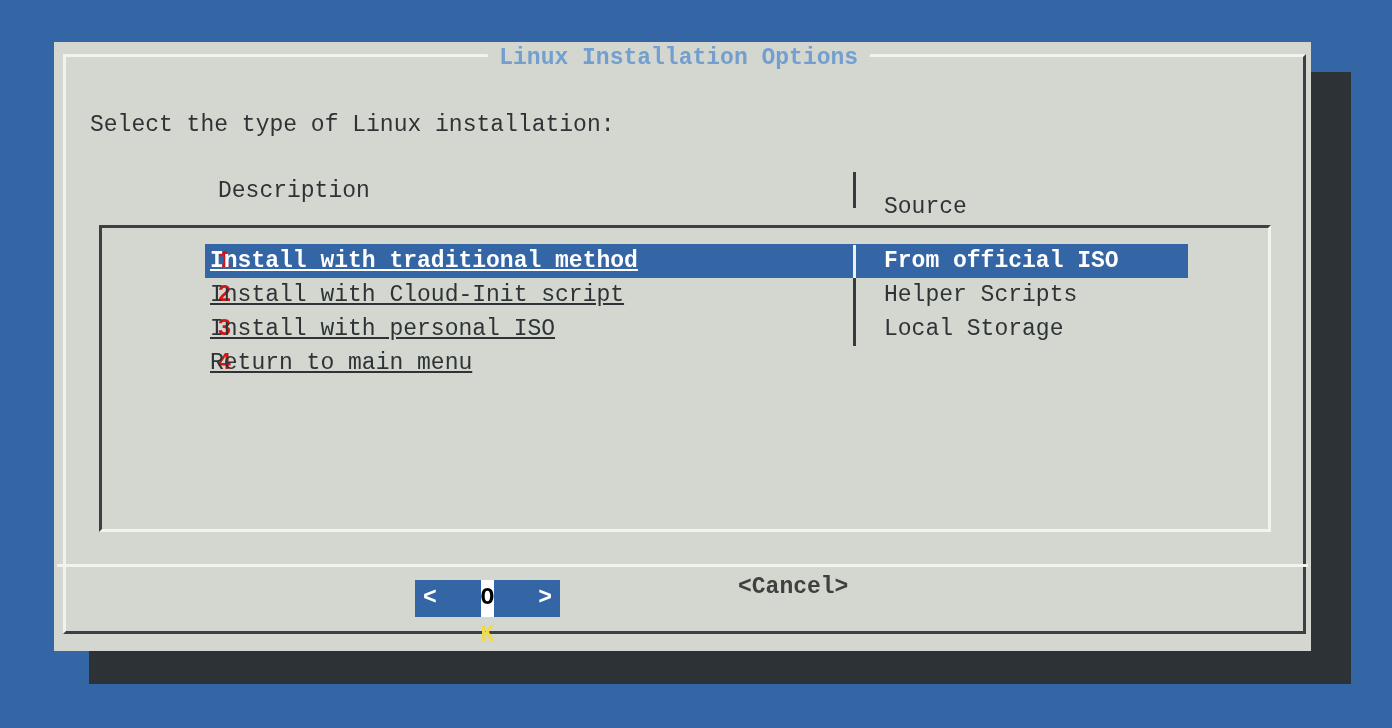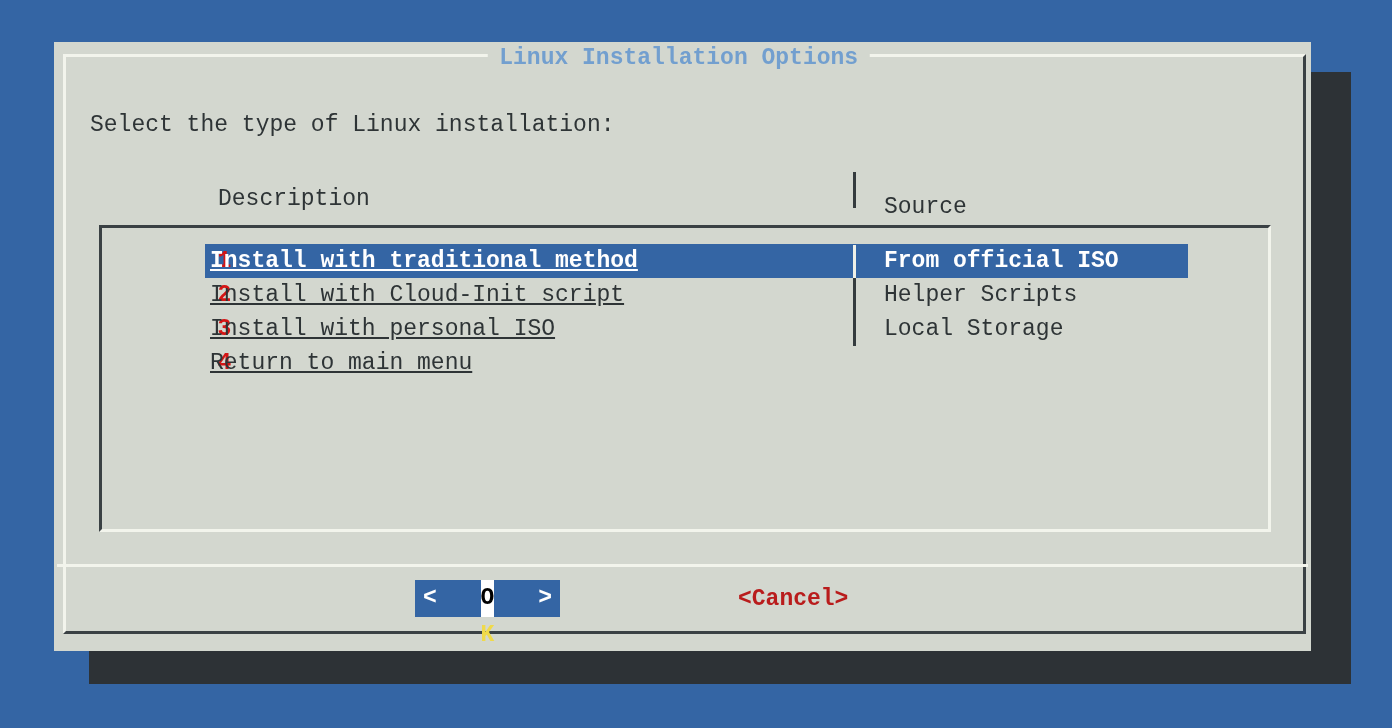--- a/index.html
+++ b/index.html
@@ -27,21 +27,21 @@
   .dlg-title {
     position:absolute; left:50%; top:0; transform:translateX(-51%);
     height:32px; line-height:32px; padding:0 12px;
     background:#d3d7cf; color:#729fcf; font-weight:bold; white-space:pre;
     z-index:3;
   }
   .prompt {
     position:absolute; left:36px; top:66px; height:34px; line-height:34px;
     white-space:pre;
   }
-  .hdr-desc { position:absolute; left:164px; top:140px; height:34px; line-height:34px; white-space:pre; }
+  .hdr-desc { position:absolute; left:164px; top:132px; height:34px; line-height:34px; white-space:pre; }
   .hdr-src  { position:absolute; left:830px; top:148px; height:34px; line-height:34px; white-space:pre; }
 
   
   .listbox {
     position:absolute; left:45px; top:183px; width:1172px; height:307px;
     border:3px solid;
     border-color:#3a4144 #f2f4ec #f2f4ec #3a4144;
   }
 
   .menu-row { position:absolute; left:0; width:100%; height:34px; }
@@ -72,22 +72,22 @@
     background:#3465a4; display:flex; align-items:center;
     justify-content:space-between; padding:0 8px;
     font-weight:bold; cursor:pointer;
   }
   .ok-button span { display:block; height:37px; line-height:37px; white-space:pre; }
   .ok-open, .ok-close { color:#ffffff; }
   .ok-mid { display:flex; }
   .ok-cursor { background:#ffffff; color:#000000; }
   .ok-rest { color:#f0da49; }
   .cancel-button {
-    position:absolute; left:684px; top:540px; height:34px; line-height:34px;
-    font-weight:bold; color:#b91c1c; white-space:pre; cursor:pointer;
+    position:absolute; left:684px; top:528px; height:34px; line-height:34px;
+    font-weight:bold; color:#404040; white-space:pre; cursor:pointer;
   }
 </style>
 </head>
 <body>
 
 <div class="screen">
   <div class="shadow"></div>
 
   <div class="dialog">
     <div class="dlg-border"></div>

